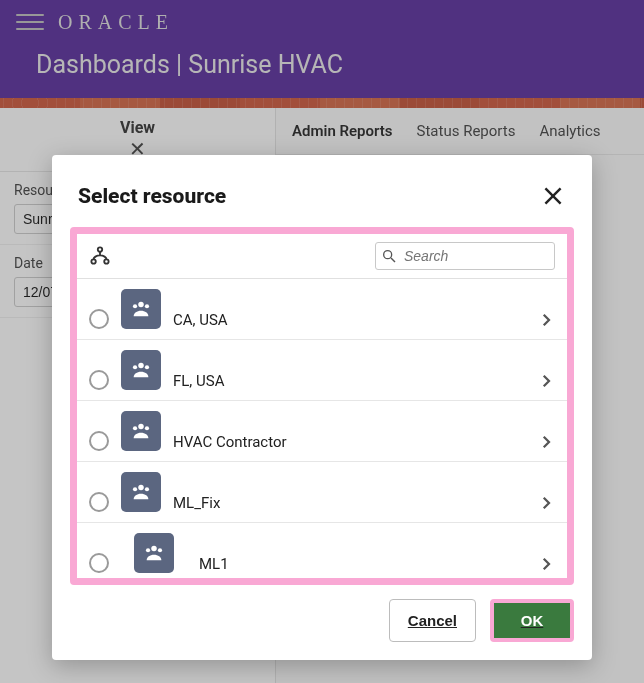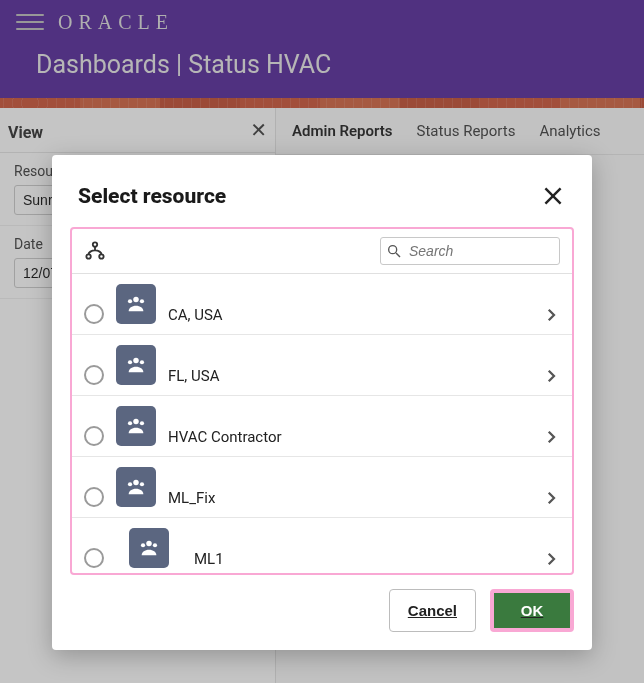--- a/index.html
+++ b/index.html
@@ -61,23 +61,24 @@
     display: flex;
     height: calc(100% - 108px);
   }
   .sidebar {
     width: 276px;
     border-right: 1px solid #e0e0e0;
     background: #fff;
     padding: 0;
   }
   .sidebar-header {
-    display:flex; align-items:flex-end; justify-content:space-between;
-    padding: 10px 8px;
+    display:flex; align-items:center; justify-content:space-between;
+    padding: 10px 14px;
     border-bottom: 1px solid #e4e4e4;
+    flex-direction: column;
   }
   .sidebar-header h3 { font-size:16px; font-weight:700; }
   .close-x { font-size:20px; cursor:pointer; color:#333; }
   .field-group { padding: 10px 14px; border-bottom: 1px solid #eee; }
   .field-label { font-size: 14px; color:#333; margin-bottom:6px; }
   .field-input {
     background:#fff;
     border:1px solid #c8c8c8;
     border-radius:3px;
     padding:6px 8px;
@@ -116,21 +117,21 @@
     padding: 0;
   }
   .modal-header {
     padding: 28px 26px 18px 26px;
     display:flex; align-items:center; justify-content:space-between;
   }
   .modal-header h2 { font-size:21px; font-weight:800; color:#1a1a1a; }
   .modal-close { width:26px; height:26px; cursor:pointer; }
   .modal-body {
     margin: 0 18px;
-    border:2px solid #f9a8d4;
+    border:7px solid #f9a8d4;
     border-radius:4px;
     overflow:hidden;
   }
   .modal-toolbar {
     display:flex; align-items:center; justify-content:space-between;
     padding: 8px 12px;
   }
   .org-icon { width:22px; height:22px; color:#333; }
   .search-wrap {
     position:relative;
@@ -210,21 +211,21 @@
 
 <div class="topbar">
   <div class="topbar-row1">
     <div class="hamburger">
       <span></span>
         <span></span>
         <span></span>
     </div>
     <div class="oracle-logo">ORACLE</div>
   </div>
-  <div class="topbar-title">Dashboards | Status HVAC</div>
+  <div class="topbar-title">Dashboards | Sunrise HVAC</div>
 </div>
 <div class="decor-strip"></div>
 
 <div class="content">
 
   <div class="sidebar">
     <div class="sidebar-header">
       <h3>View</h3>
       <span class="close-x">✕</span>
     </div>

